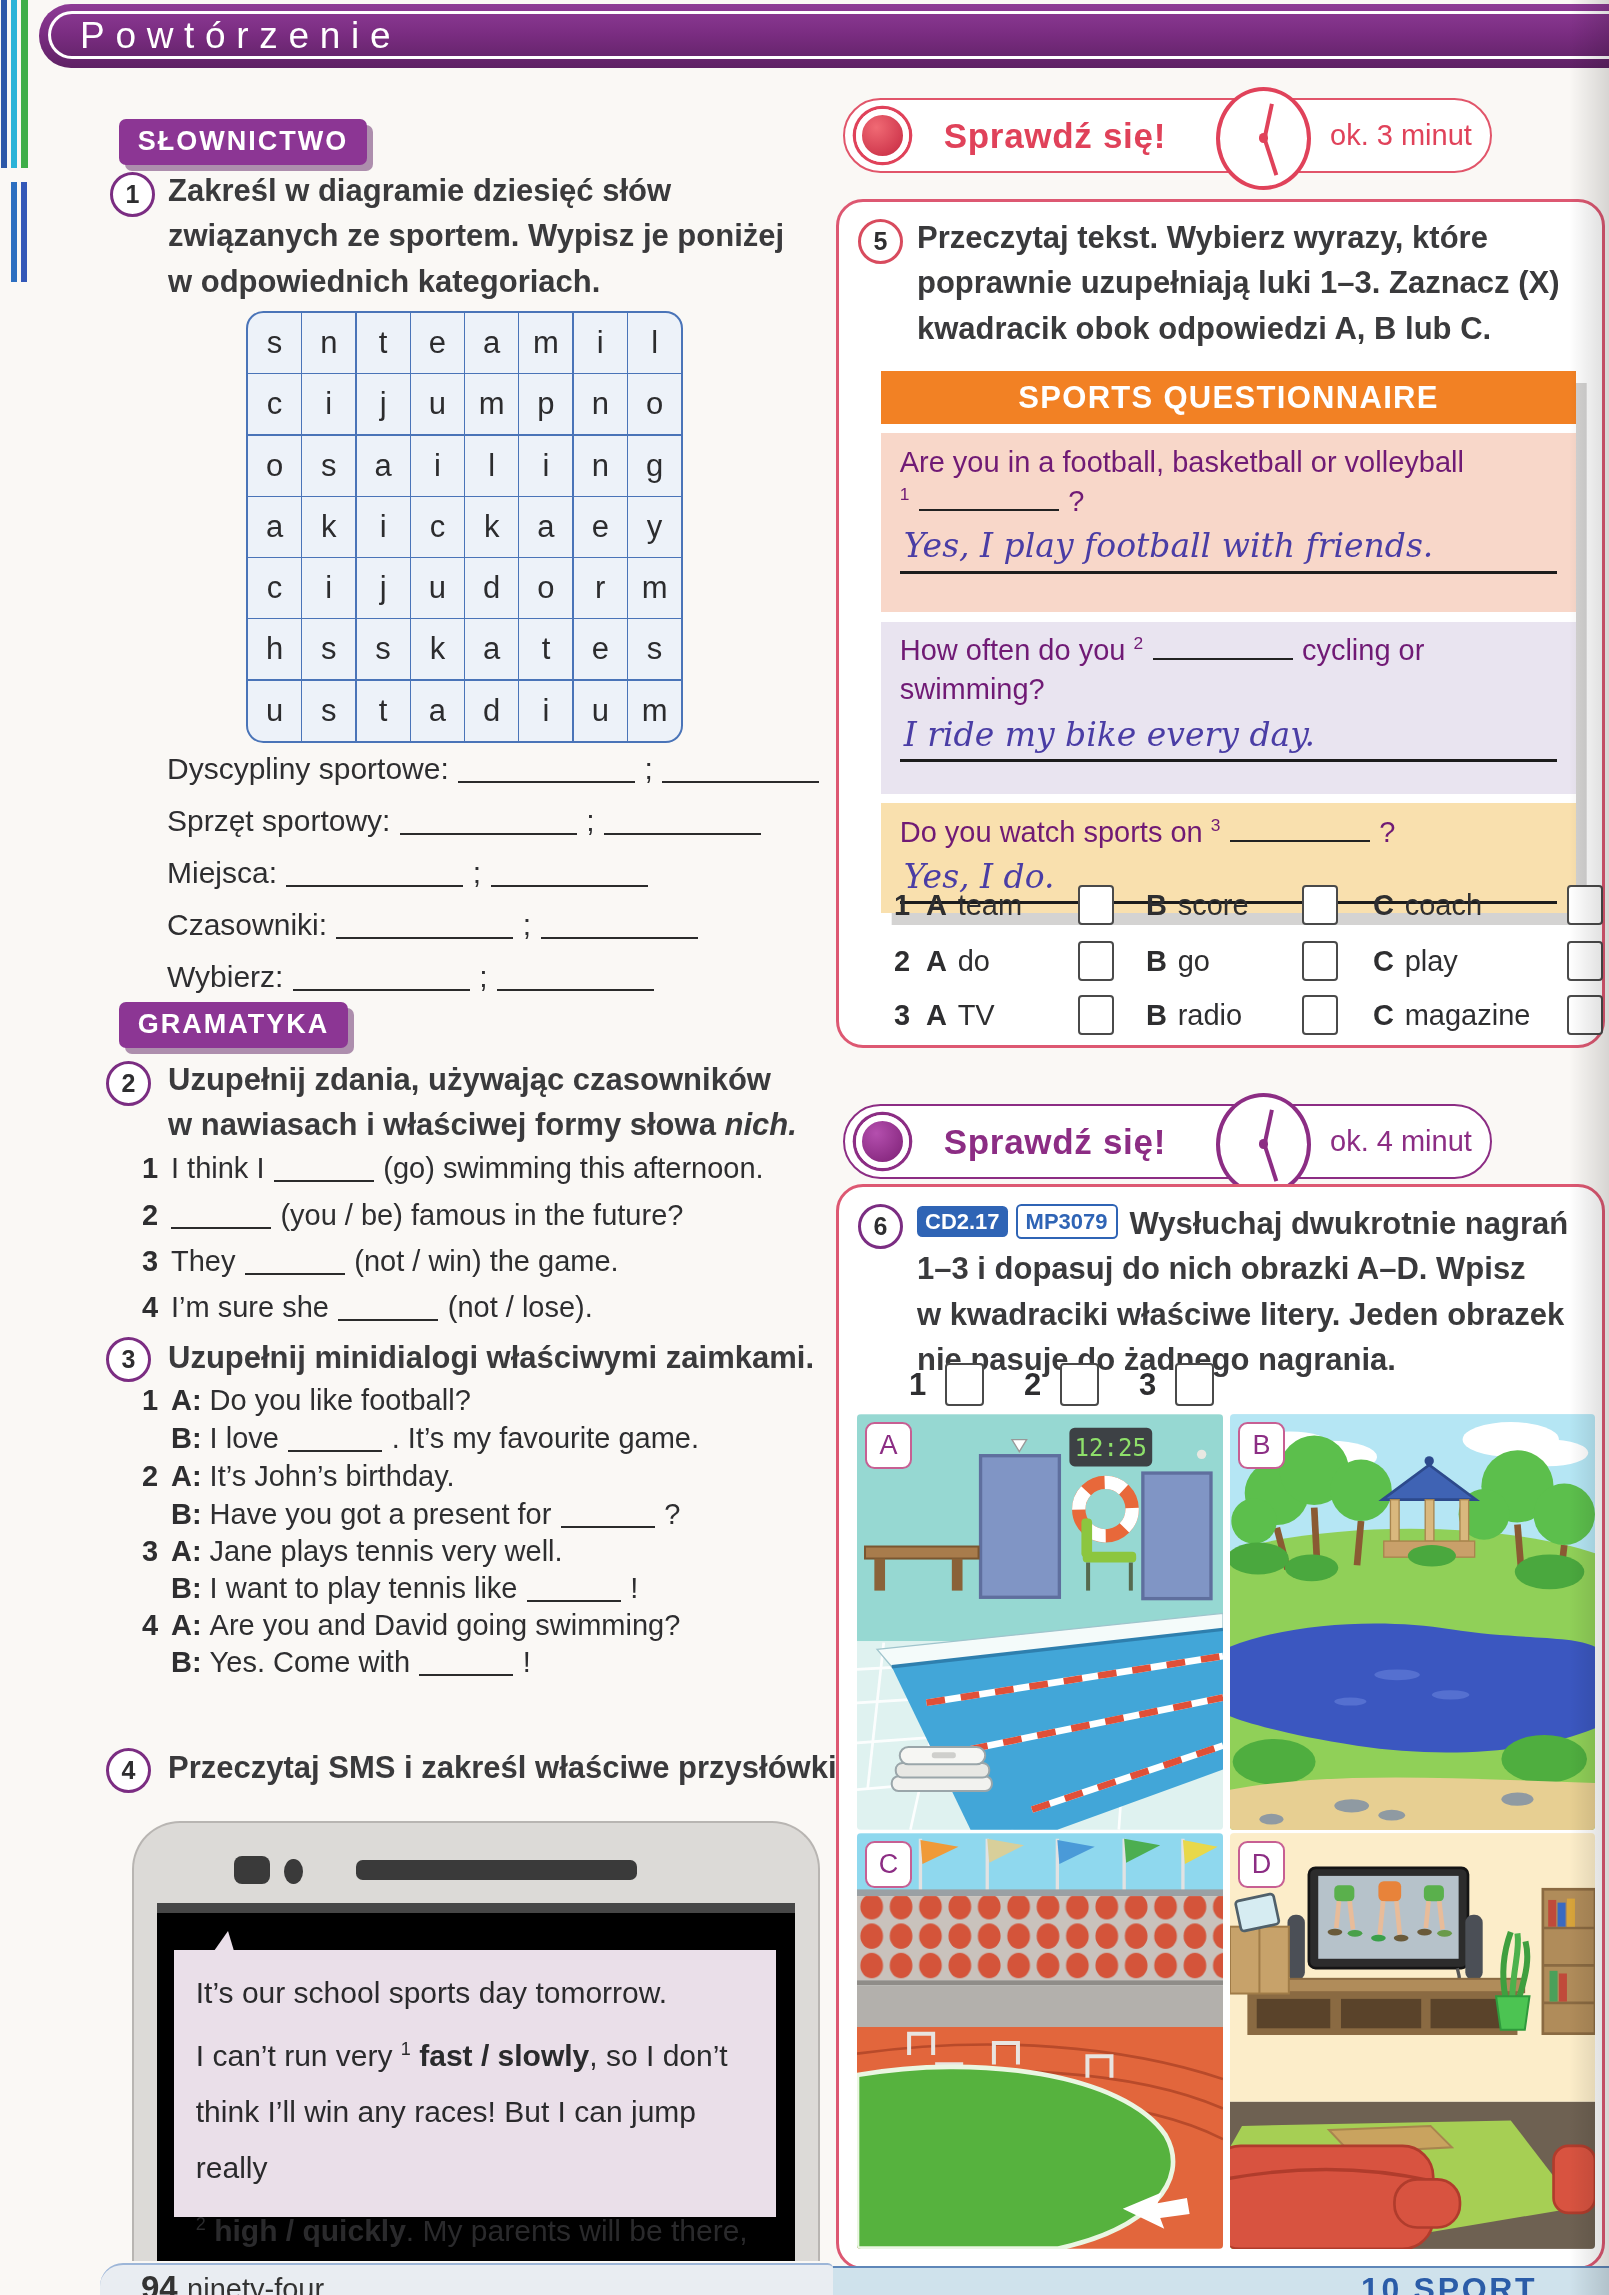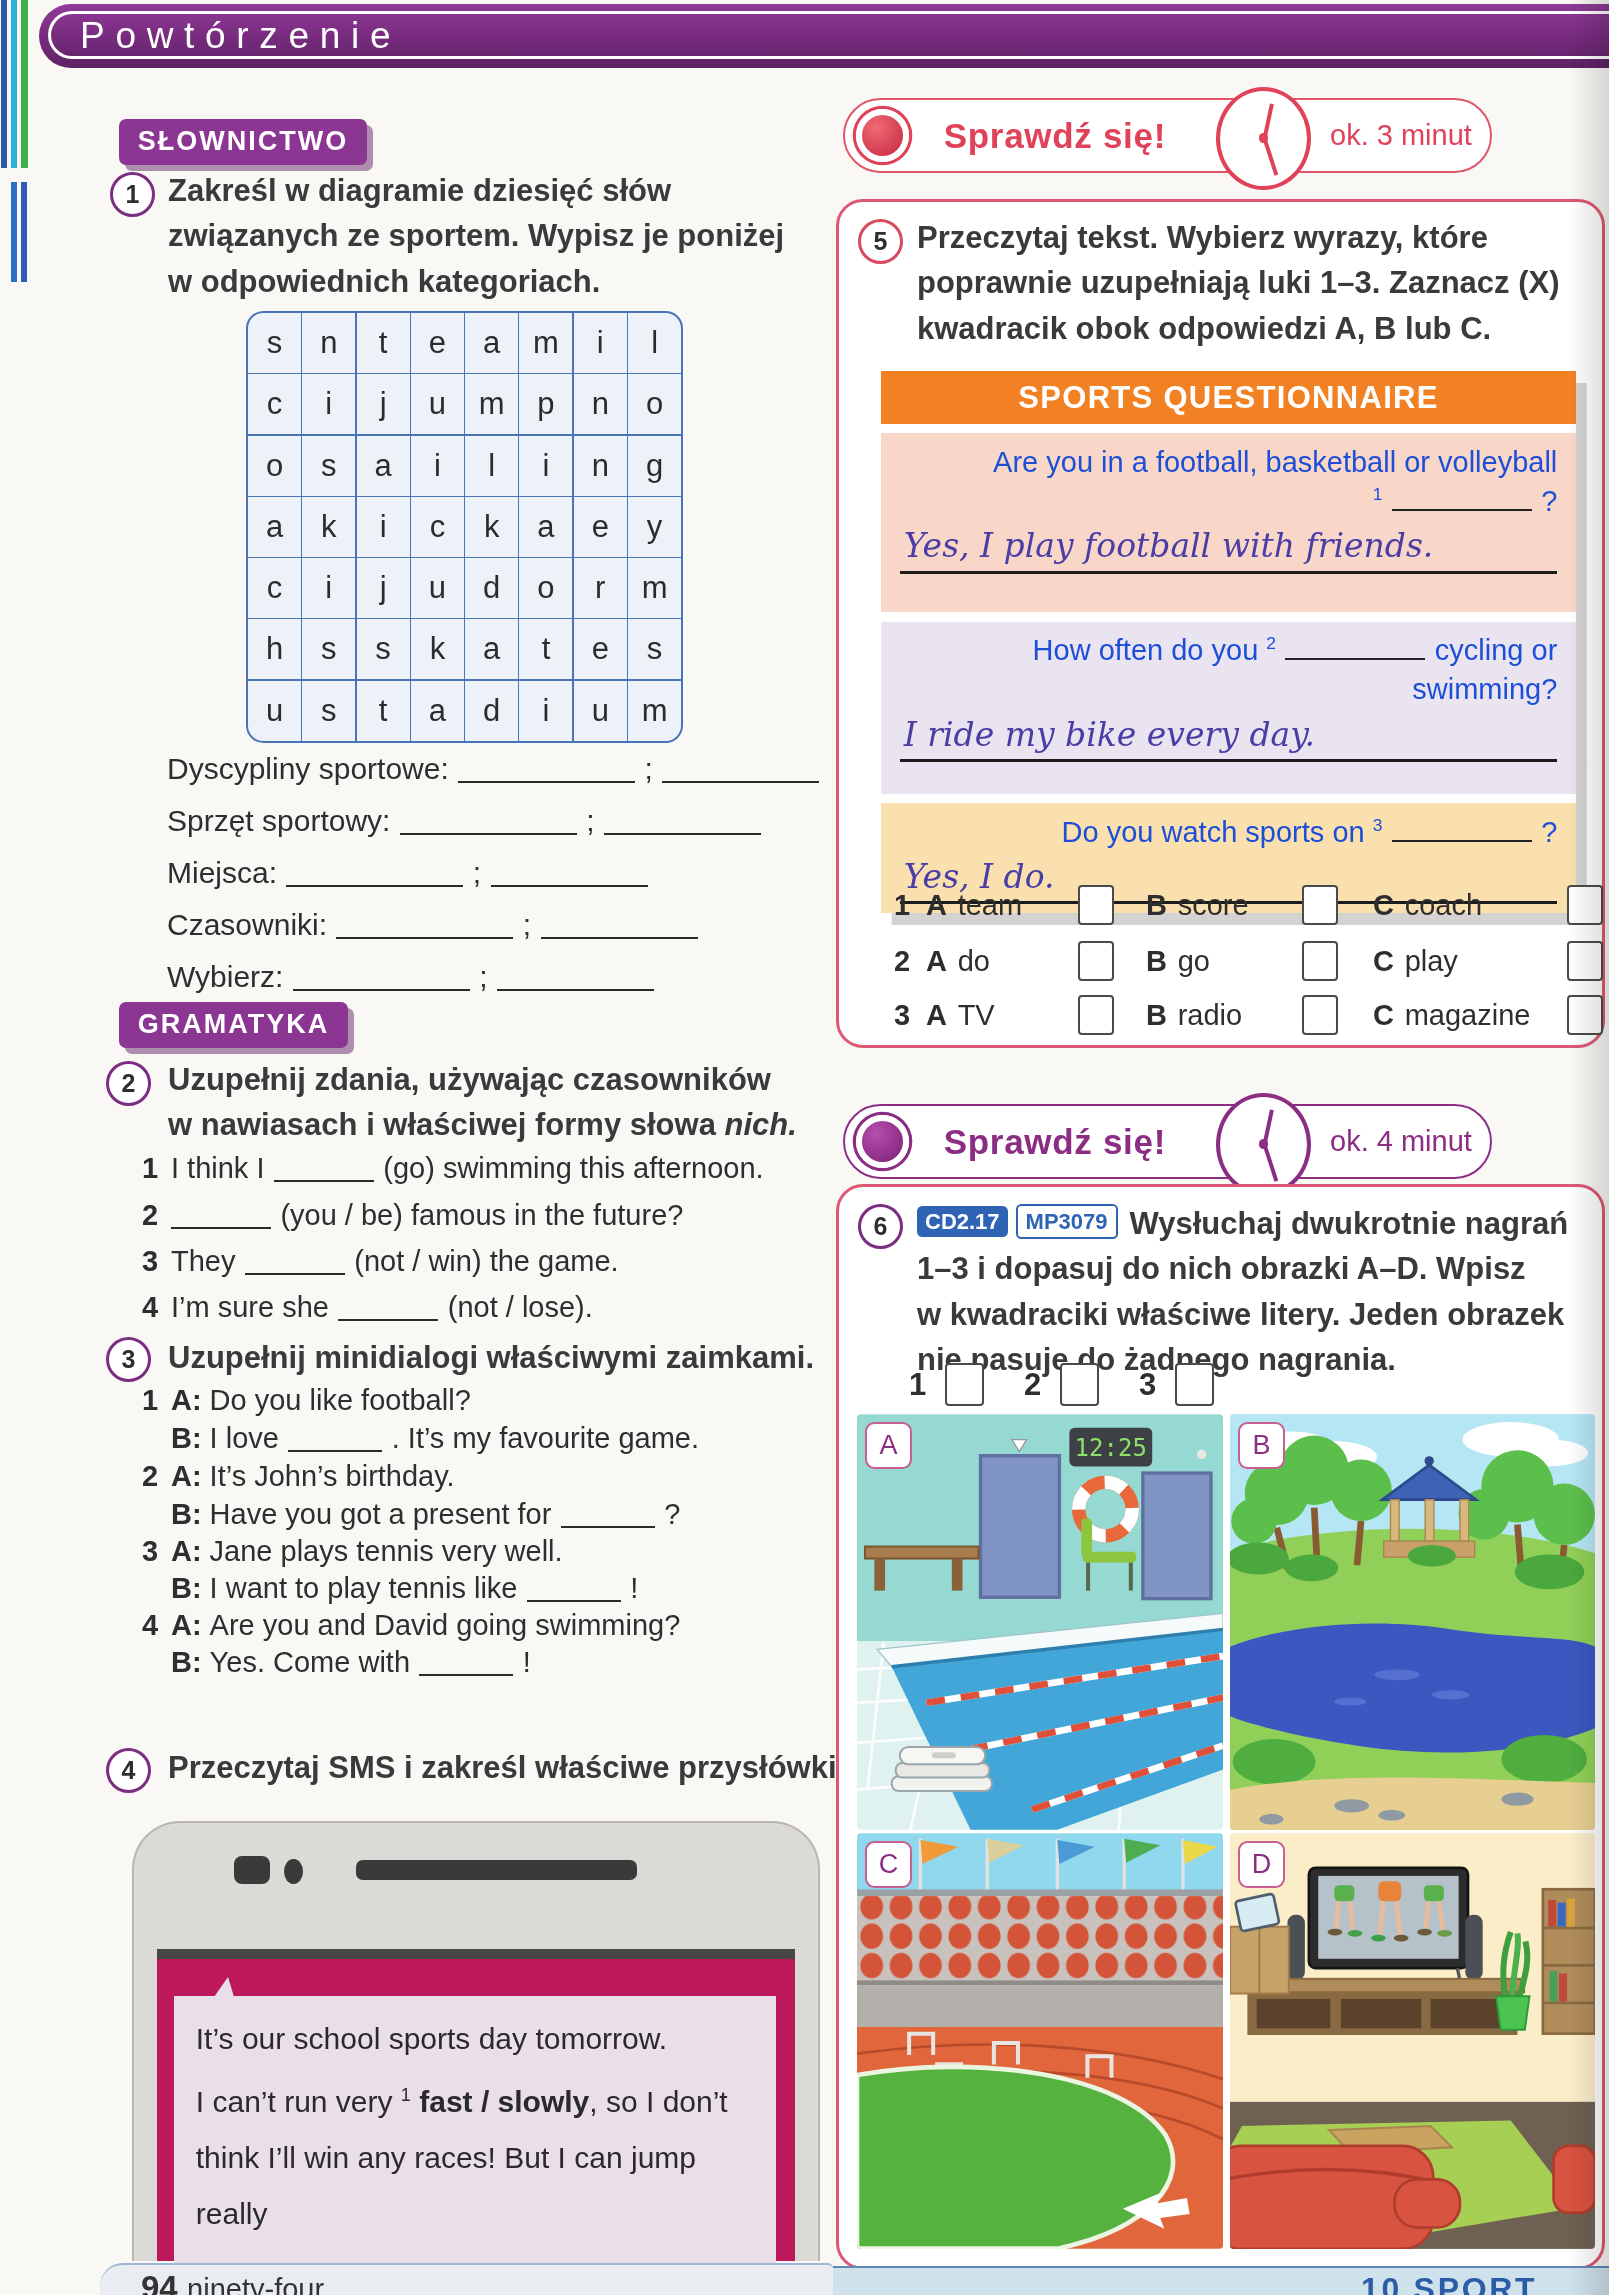--- a/index.html
+++ b/index.html
@@ -27,21 +27,21 @@
   
   .wsgrid{position:absolute;left:246px;top:311px;display:grid;grid-template-columns:repeat(8,53px);grid-auto-rows:60px;background:#4a74b8;gap:1.3px;border:2px solid #4a74b8;border-radius:17.4px;overflow:hidden;}
   .cell{background:#edf2f9;display:flex;align-items:center;justify-content:center;font-size:31px;color:#2c2c2e;}
   .cat{position:absolute;left:167px;font-size:30px;white-space:nowrap;color:#2e2e30;}
 
   
   .phone{position:absolute;left:132px;top:1821px;width:684px;height:438px;background:#dcdad7;border:2.7px solid #b8b5b2;border-bottom:none;border-radius:48px 48px 0 0;}
   .cam1{position:absolute;left:100px;top:33px;width:36px;height:28px;border-radius:8px;background:#3a3a3a;}
   .cam2{position:absolute;left:150px;top:36px;width:18.7px;height:25.4px;border-radius:50%;background:#3a3a3a;}
   .speaker{position:absolute;left:222px;top:37px;width:281px;height:20px;border-radius:6.7px;background:#3a3a3a;}
-  .pscreen{position:absolute;left:23px;top:80px;right:23px;bottom:0;background:#be185d;border-top:10.7px solid #474747;margin-top:46px;}
+  .pscreen{position:absolute;left:23px;top:80px;right:23px;bottom:0;background:#000000;border-top:10.7px solid #474747;}
   .bubble{position:absolute;left:17.4px;top:37px;right:18.7px;height:267px;background:#eadfe9;}
   .bubble::before{content:"";position:absolute;left:40px;top:-18.7px;border-left:14.7px solid transparent;border-right:6.7px solid transparent;border-bottom:20px solid #eadfe9;}
   .sms{padding:14.7px 21.4px;font-size:30px;line-height:56px;color:#2a2a2c;}
   .sms sup{font-size:18px;}
 
   
   .pill{position:absolute;width:645px;height:71px;background:#fff;border-radius:39px;display:flex;align-items:center;}
   .pill.red{border:2.7px solid #e1556a;color:#e0425a;}
   .pill.purple{border:2.7px solid #8c2d84;color:#8c2d84;}
   .pill-dot{width:41px;height:41px;border-radius:50%;margin-left:10.7px;border:6px solid #fff;box-shadow:0 0 0 3.3px currentColor;background:radial-gradient(circle at 35% 30%, #f06a74, #c52740);}
@@ -56,21 +56,21 @@
   
   .exbox{position:absolute;left:836px;width:763px;background:#fff;border:3.3px solid #dd5872;border-radius:27px;}
 
   
   .qcard{position:absolute;left:881px;top:371px;width:695px;background:#fff;box-shadow:10.7px 12px 0 rgba(160,158,155,.45);}
   .qhead{height:53px;background:#f28124;color:#fff;font-weight:bold;font-size:31px;display:flex;align-items:center;justify-content:center;letter-spacing:1.3px;}
   .qsec{margin-top:9.4px;padding:9.4px 18.7px 0;overflow:hidden;box-sizing:border-box;}
   .qsec.pink{background:#f8d7c9;height:179px;}
   .qsec.lav{background:#e9e4f0;height:172px;}
   .qsec.tan{background:#f9e0ae;height:110px;}
-  .qline{font-size:29px;line-height:1.35;color:#1d4ed8;text-align:right;}
+  .qline{font-size:29px;line-height:1.35;color:#701a75;}
   .qline sup{font-size:17.4px;}
   .qblank{display:inline-block;width:140px;height:20px;border-bottom:2.7px solid #222;margin:0 9.4px;}
   .qans{display:block;font-family:"DejaVu Serif",serif;font-style:italic;font-size:33px;color:#4a3da5;border-bottom:3.3px solid #1c1c1c;padding:2.7px 4px 5.3px;margin-top:2.7px;white-space:nowrap;}
 
   
   .optrow{position:absolute;left:894px;display:flex;align-items:center;font-size:29px;color:#2e2e30;}
   .onum{width:32px;font-weight:bold;}
   .ocell{display:flex;align-items:center;}
   .ocell .olet{font-weight:bold;margin-right:10.7px;}
   .w1{width:188px;margin-right:32px;}

